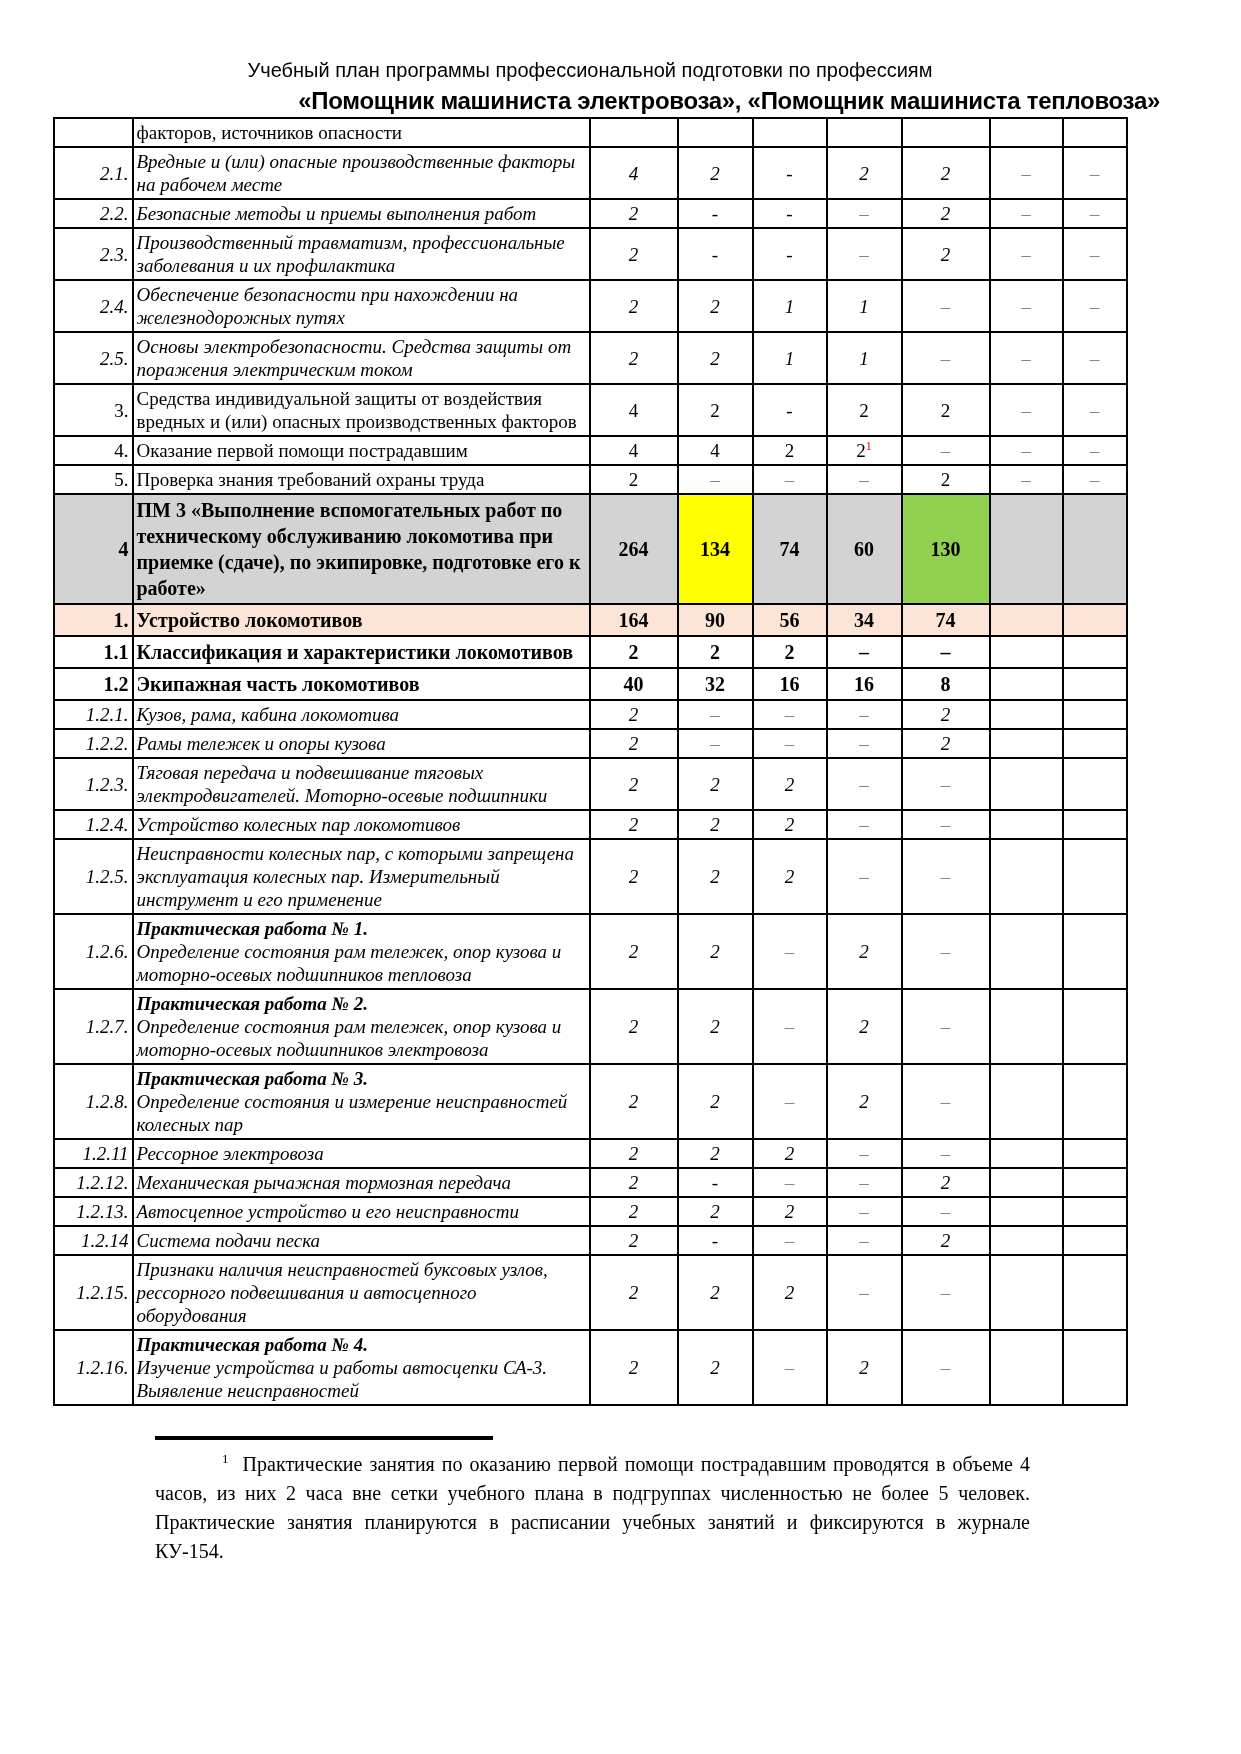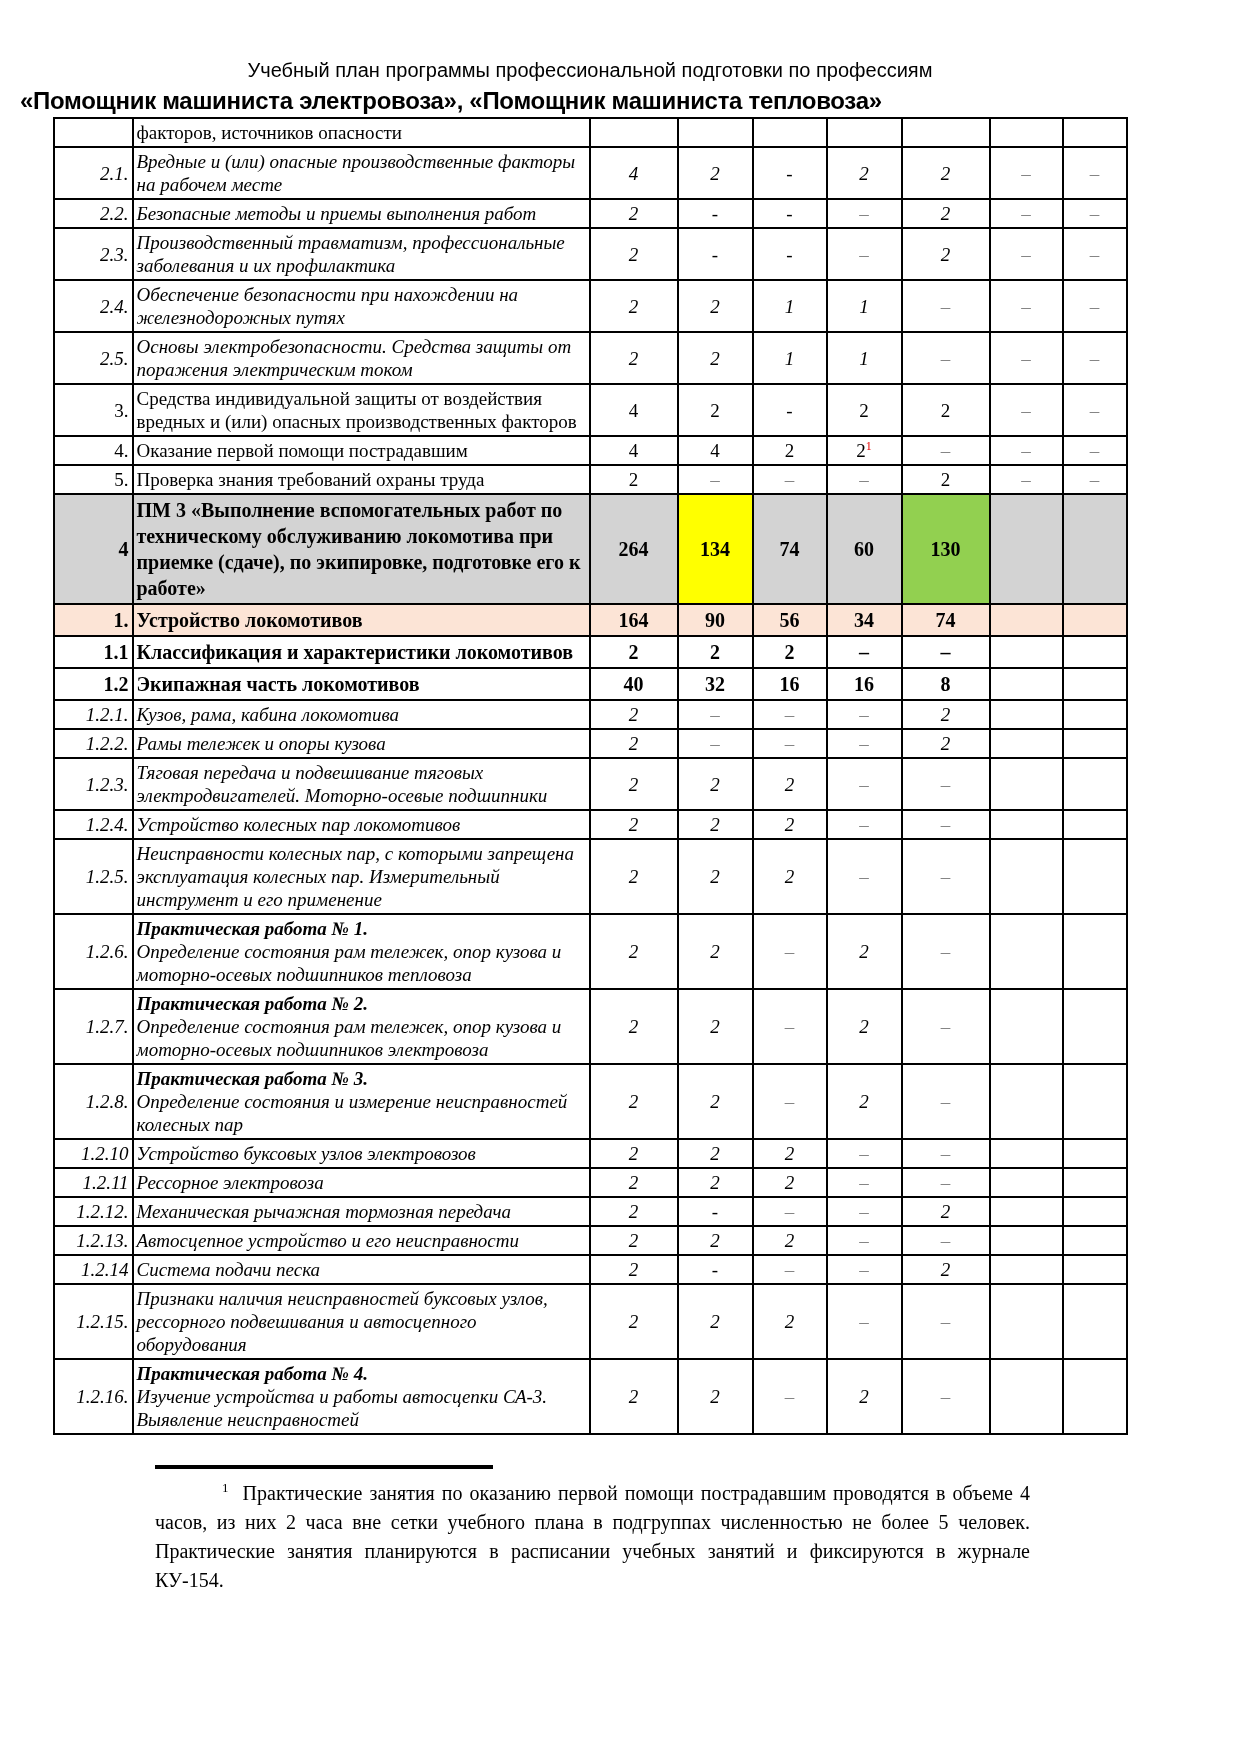--- a/index.html
+++ b/index.html
@@ -25,21 +25,21 @@
     font-size: 20px;
     font-weight: 400;
     text-align: center;
     margin: 0 60px 5px 60px;
     line-height: 24px;
   }
   .title2 {
     font-family: "Liberation Sans", sans-serif;
     font-size: 24px;
     font-weight: 700;
-    text-align: left;
+    text-align: right;
     margin: 0 20px 2px 20px;
     line-height: 28px;
     letter-spacing: -0.3px;
   }
   table.curriculum {
     border-collapse: collapse;
     table-layout: fixed;
     width: 1073px;
     margin: 0 auto;
   }
@@ -362,31 +362,20 @@
           <td class="col-name"><span class="prac-title">Практическая работа № 3.</span><br>Определение состояния и измерение неисправностей колесных пар</td>
           <td class="col-val">2</td>
           <td class="col-val">2</td>
           <td class="col-val"><span class="dash">–</span></td>
           <td class="col-val">2</td>
           <td class="col-val"><span class="dash">–</span></td>
           <td class="col-val"></td>
           <td class="col-val"></td>
         </tr>
         <tr class="row-it">
-          <td class="col-num">1.2.10</td>
-          <td class="col-name">Устройство буксовых узлов электровозов</td>
-          <td class="col-val">2</td>
-          <td class="col-val">2</td>
-          <td class="col-val">2</td>
-          <td class="col-val"><span class="dash">–</span></td>
-          <td class="col-val"><span class="dash">–</span></td>
-          <td class="col-val"></td>
-          <td class="col-val"></td>
-        </tr>
-        <tr class="row-it">
           <td class="col-num">1.2.11</td>
           <td class="col-name">Рессорное электровоза</td>
           <td class="col-val">2</td>
           <td class="col-val">2</td>
           <td class="col-val">2</td>
           <td class="col-val"><span class="dash">–</span></td>
           <td class="col-val"><span class="dash">–</span></td>
           <td class="col-val"></td>
           <td class="col-val"></td>
         </tr>

